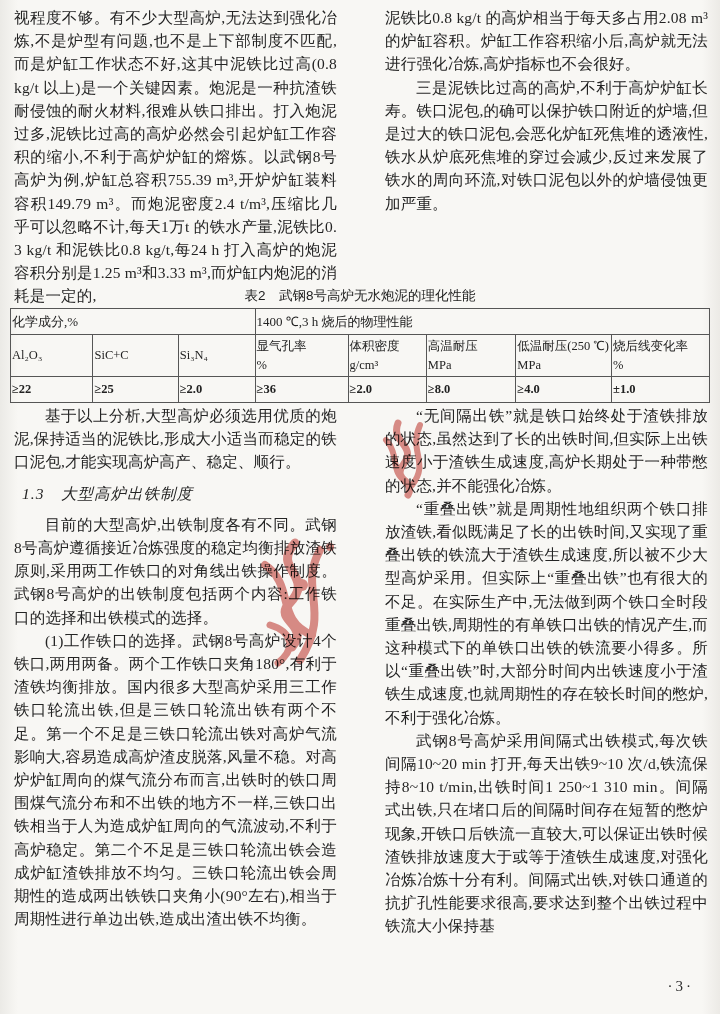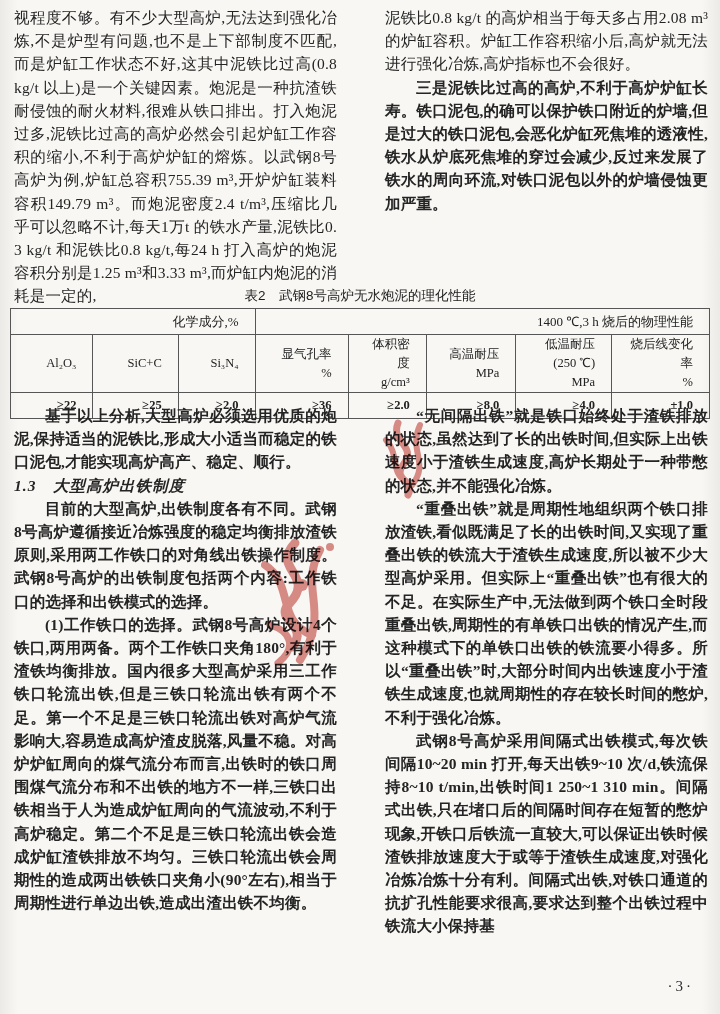--- a/index.html
+++ b/index.html
@@ -15,38 +15,38 @@
   }
   .section { position:absolute; left:14px; width:694px; display:flex; gap:48px; }
   .section.top { top:6px; }
   .section.bottom { top:404px; }
   .col { width:332px; }
   .body-p {
     margin:0; font-size:15.5px; line-height:23.2px;
     text-align:justify; text-justify:inter-ideograph;
     letter-spacing:0.2px; word-break:break-all;
   }
-  .indent { text-indent:2em;font-weight:bold; }
+  .indent { text-indent:2em; }
   .sub-heading {
-    margin:0; font-size:15.5px; line-height:23.2px;
-    font-weight:bold; font-style:italic; letter-spacing:1px;
+    margin:8px; font-size:15.5px; line-height:23.2px;
+    font-weight:normal; font-style:italic; letter-spacing:1px;
   }
   .table-block { position:absolute; left:10px; top:287px; width:700px; }
   .table-caption {
     text-align:center; font-family:"Liberation Sans", sans-serif;
     font-weight:normal; font-size:13.5px; line-height:17px;
     margin-bottom:4px; color:#1b1b1b;
   }
   table.spec {
     width:700px; border-collapse:collapse; table-layout:fixed;
     font-size:12.5px; color:#222; border:1.5px solid #3a3a3a;
   }
   table.spec th, table.spec td {
     border:1px solid #565656; font-weight:normal;
-    text-align:right; vertical-align:middle; padding:0 16px;
+    text-align:left; vertical-align:middle; padding:0 1px;
   }
   tr.group-row th { height:25px; font-size:13px; }
   tr.sub-row th { height:41px; }
   tr.sub-row .line { display:block; line-height:19px; }
   tr.data-row td { height:25px;font-weight:bold; }
   .page-number {
     position:absolute; right:26px; top:978px;
     font-size:15px; letter-spacing:3px; color:#2b2b2b;
   }
   .watermark {

